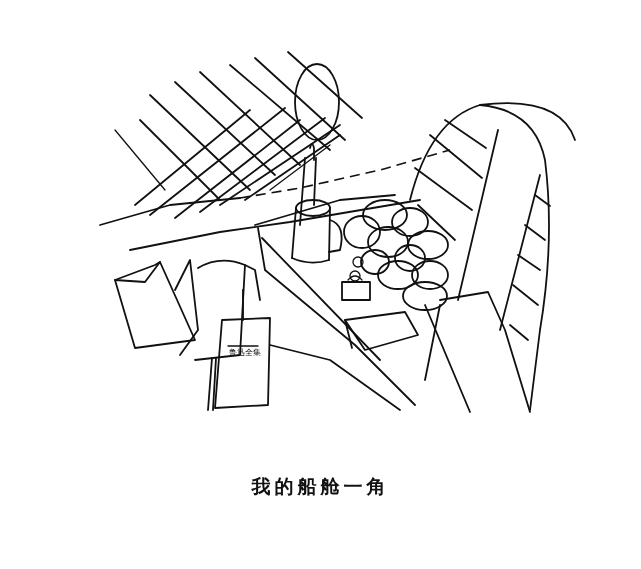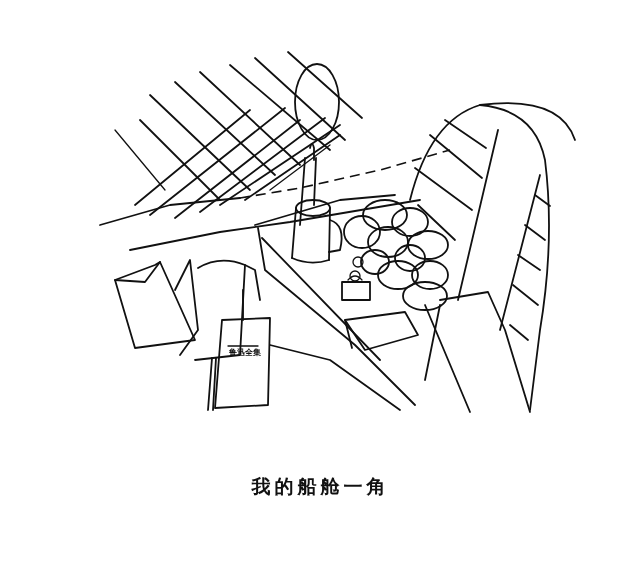--- a/index.html
+++ b/index.html
@@ -1,17 +1,17 @@
 <!DOCTYPE html>
 <html><head>
   <meta charset="utf-8">
   <style>
     html, body { margin: 0; padding: 0; background: #ffffff; }
     body { width: 641px; height: 569px; position: relative; overflow: hidden; font-family: "DejaVu Serif", serif; }
-    .illustration { position: absolute; left: 0; top: 0; width: 641px; height: 460px; font-weight: bold; }
+    .illustration { position: absolute; left: 0; top: 0; width: 641px; height: 460px; }
     .illustration svg { width: 641px; height: 460px; display: block; }
     .caption { position: absolute; left: 0; top: 474px; width: 641px; text-align: center; font-size: 19px; font-weight: bold; color: #111; letter-spacing: 4px; font-family: "DejaVu Sans", sans-serif; }
     .ln { fill: none; stroke: #111; stroke-width: 1.8; stroke-linecap: round; stroke-linejoin: round; }
     .thin { fill: none; stroke: #111; stroke-width: 1.3; stroke-linecap: round; }
     .dash { fill: none; stroke: #111; stroke-width: 1.6; stroke-dasharray: 10 6; }
   </style>
 </head>
 <body>
 
 <div class="illustration" role="img" aria-label="Line drawing of a corner of a ship cabin: window grid, lit candle, mug, pile of fruit, small jar, books, box and a striped chair">

